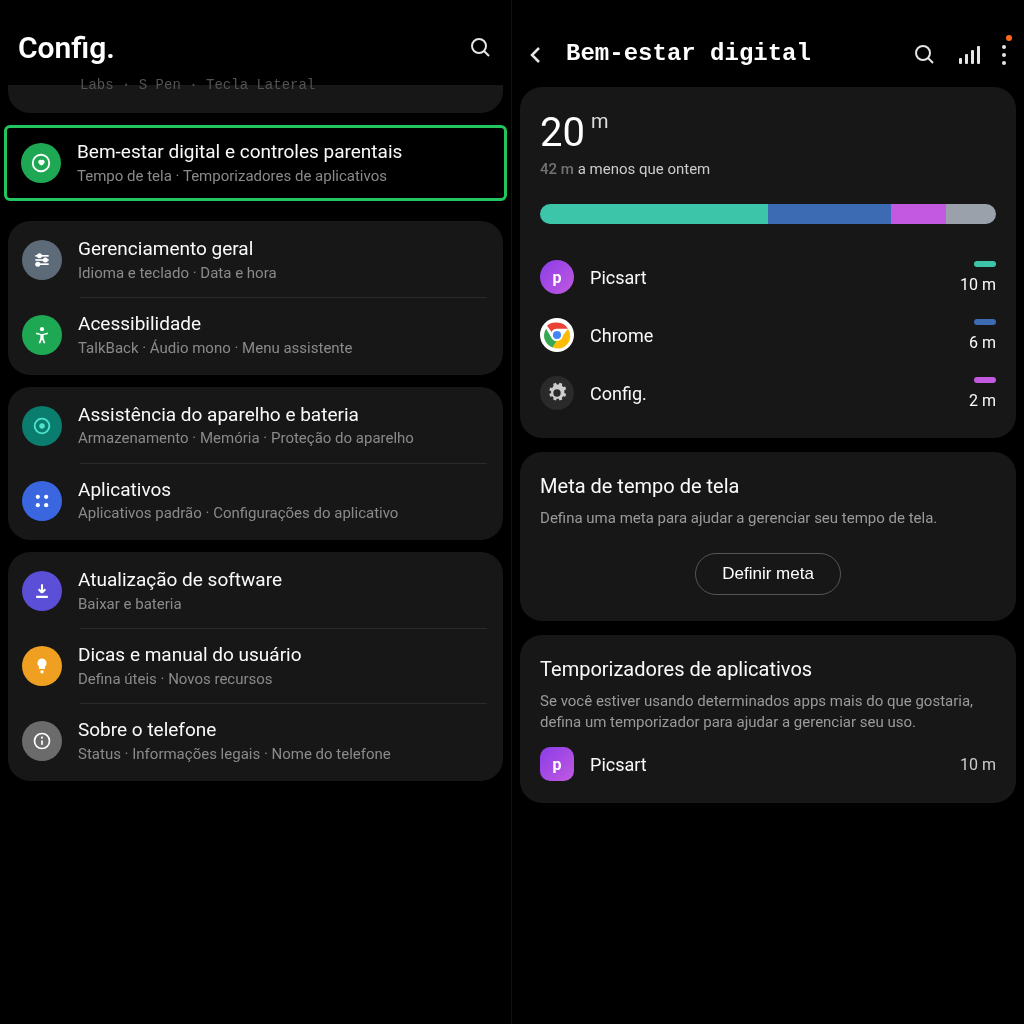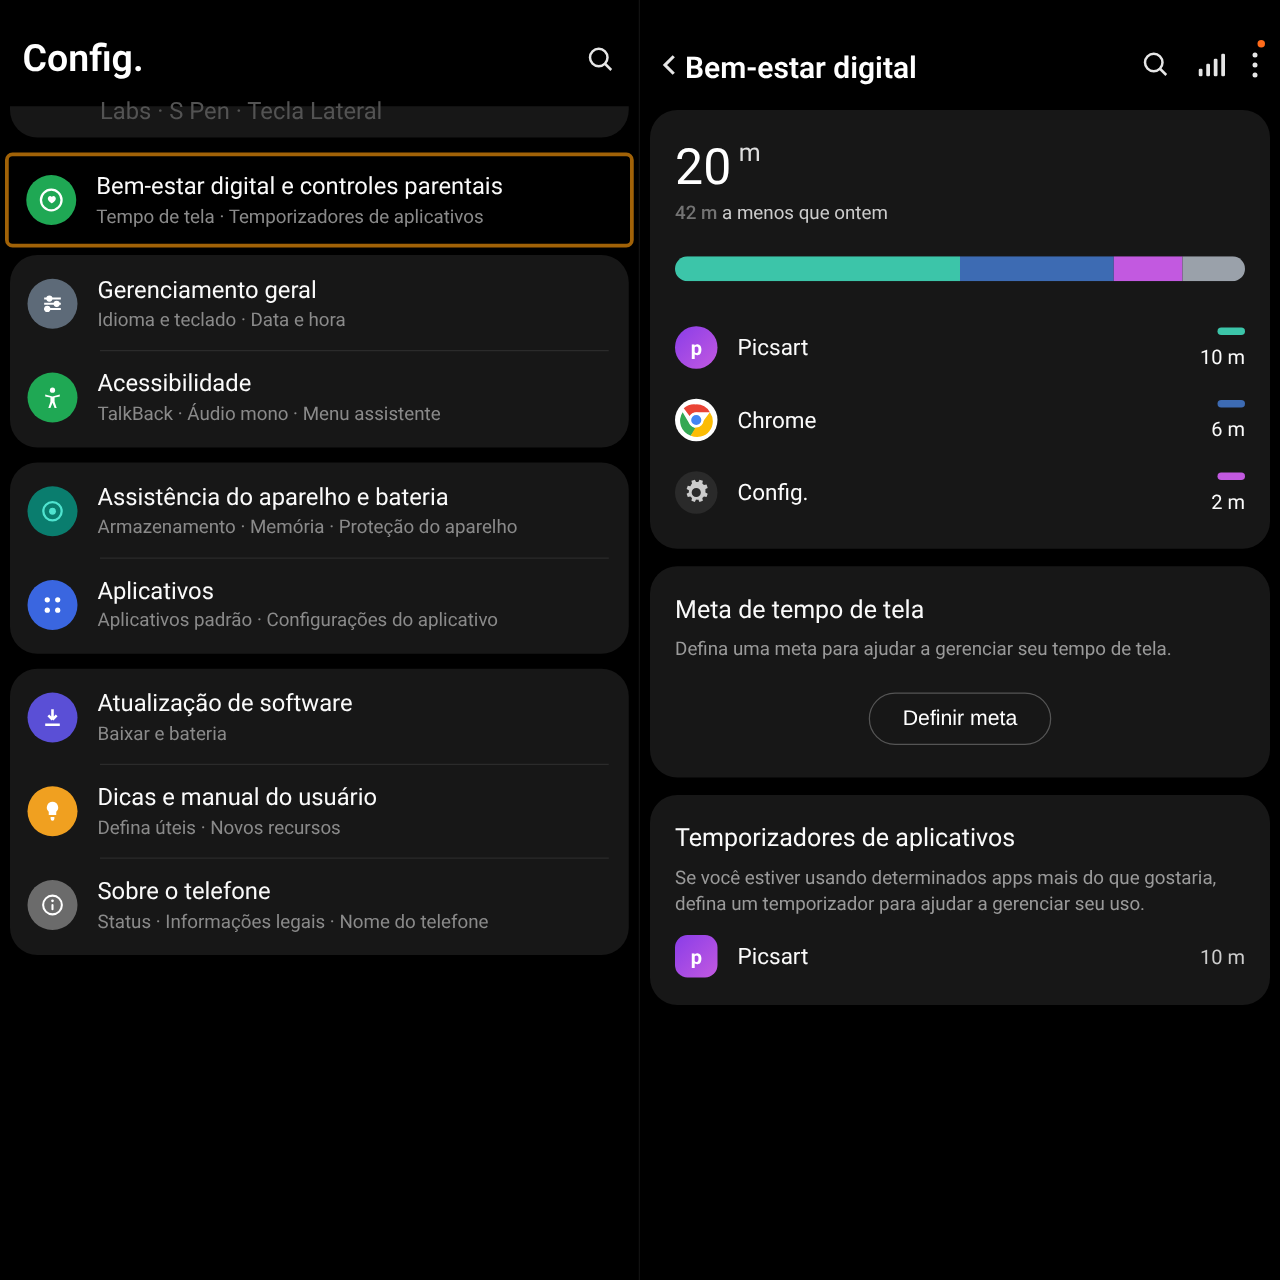--- a/index.html
+++ b/index.html
@@ -39,33 +39,34 @@
     width: 40px; height: 40px; border-radius: 50%;
     display: flex; align-items: center; justify-content: center;
     flex-shrink: 0;
     font-size: 18px;
   }
   .s-text { flex: 1; }
   .s-title { font-size: 19px; font-weight: 400; color: #fafafa; line-height: 1.3; }
   .s-sub { font-size: 15px; color: #8a8a8a; line-height: 1.3; margin-top: 2px; }
   
   .highlight-box {
-    border: 3px solid #a16207;
+    border: 3px solid #22c55e;
     border-radius: 6px;
-    margin: 6px 4px 6px 4px;
+    margin: 6px 4px 20px 4px;
     padding: 6px 2px;
   }
   .highlight-box .setting-item { padding: 6px 12px; }
   
-  .truncated-sub { color: #535353; font-size: 19px; padding-left: 72px; margin-top: -10px; margin-bottom: 8px;}
+  .truncated-sub { color: #535353; font-size: 14px; padding-left: 72px; margin-top: -10px; margin-bottom: 18px; font-family: Liberation Mono, monospace;}
   
   
   .right-header {
-    display: flex; align-items: flex-start; 
+    display: flex; align-items: flex-end; gap: 18px;
     padding: 40px 18px 20px 12px;
+    font-family: Liberation Mono, monospace;
   }
   .back-chev { width: 24px; height: 24px; stroke: #e6e6e6; fill: none; stroke-width: 2.5; }
   .right-title { font-size: 24px; font-weight: 600; flex: 1; }
   .hdr-icons { display: flex; align-items: center; gap: 22px; }
   .signal-icon { display:flex; align-items:flex-end; gap:3px; height:18px; }
   .signal-icon span { width:3px; background:#e6e6e6; border-radius:1px; }
   .signal-icon span:nth-child(1){height:6px;}
   .signal-icon span:nth-child(2){height:10px;}
   .signal-icon span:nth-child(3){height:14px;}
   .signal-icon span:nth-child(4){height:18px;}

